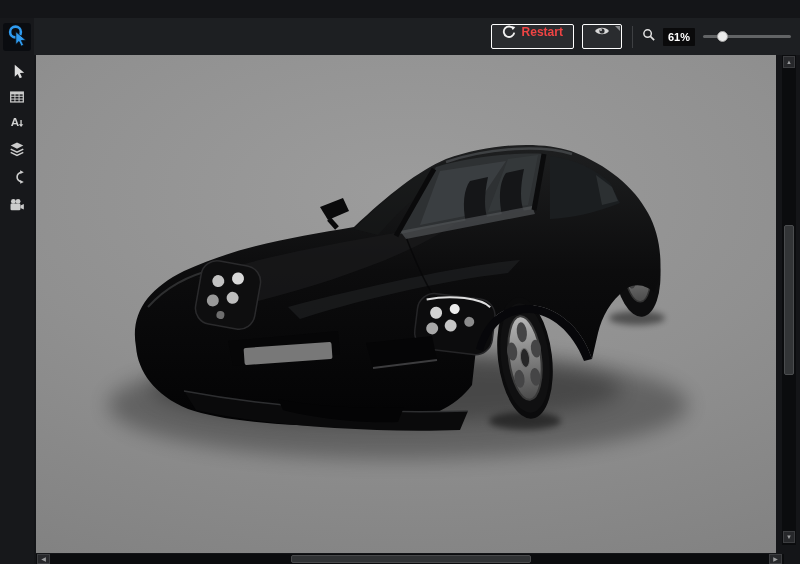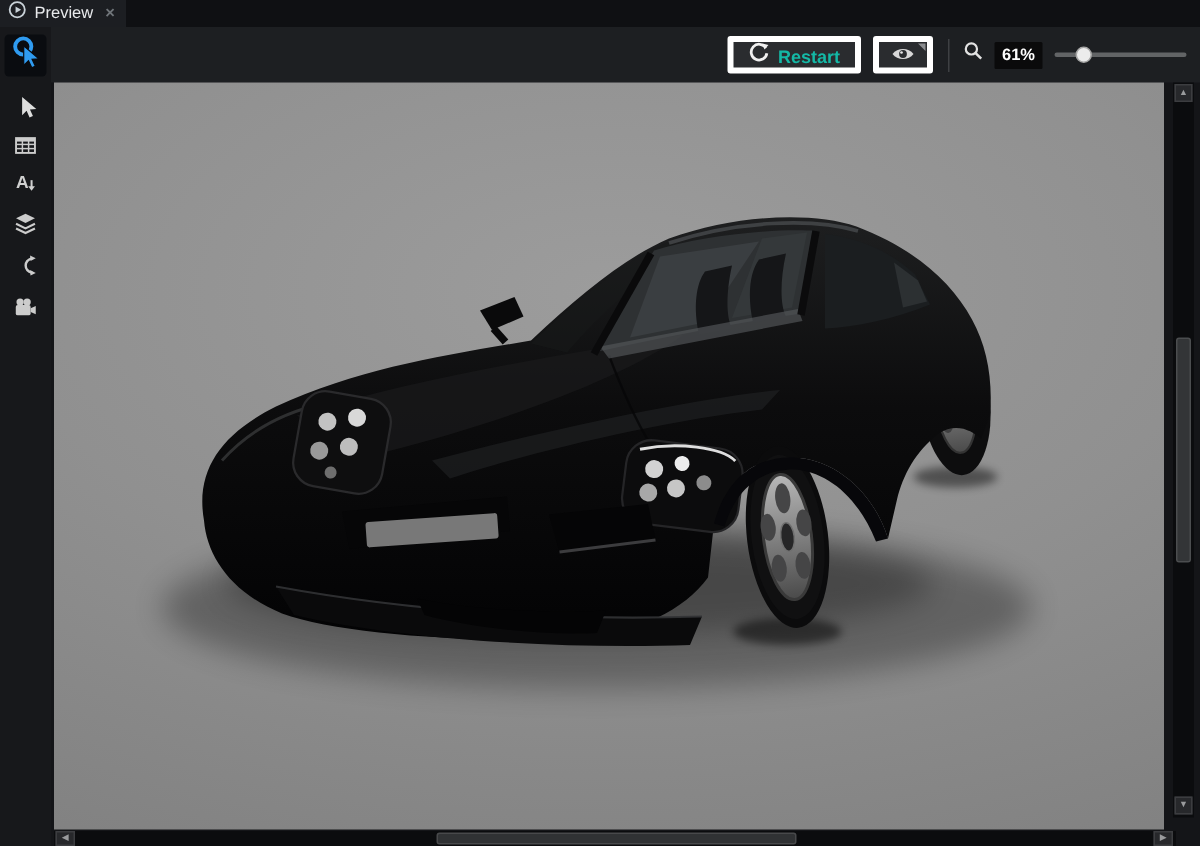--- a/index.html
+++ b/index.html
@@ -26,23 +26,23 @@
   .tool-btn {
     position:absolute; left:0; width:34px; height:26px;
     display:flex; align-items:center; justify-content:center;
   }
   
   .top-toolbar {
     position:absolute; left:34px; top:18px; right:0; height:37px; background:#1d1f22;
     display:flex; align-items:center; justify-content:flex-end; padding-right:7px;
   }
   .tb-btn {
-    display:flex; align-items:flex-end; gap:6px; height:25px; padding:0 10px;
-    background:#2a2c2f; border:4px solid #ffffff; border-radius:2px;
-    color:#14b8a6; font-size:12px; font-weight:bold; position:relative;
+    display:flex; align-items:flex-start; gap:6px; height:25px; padding:0 10px;
+    background:#2a2c2f; border:1px solid #ffffff; border-radius:2px;
+    color:#ef4444; font-size:12px; font-weight:bold; position:relative;
   }
   .tb-btn.eye-btn { width:40px; justify-content:center; margin-left:8px; }
   .eye-corner {
     position:absolute; top:1px; right:1px; width:0; height:0;
     border-left:5px solid transparent; border-top:5px solid #8b8d90;
   }
   .tb-sep { width:1px; height:22px; background:#3e4043; margin:0 9px 0 10px; }
   .zoom-box {
     background:#0a0a0b; color:#ffffff; font-size:11px; font-weight:bold;
     padding:3px 5px; margin-left:7px; border-radius:1px; min-width:32px; text-align:center;
@@ -80,32 +80,20 @@
   .h-thumb {
     position:absolute; left:255px; top:1px; width:240px; height:8px;
     background:#303234; border:1px solid #48494b; border-radius:2px;
   }
 </style>
 </head>
 <body>
 
 <div class="app">
 
-  <div class="tabbar">
-    <div class="tab">
-      <span>
-        <svg width="13" height="13" viewBox="0 0 16 16">
-          <circle cx="8" cy="8" r="6.2" fill="none" stroke="#c9d2d8" stroke-width="1.5"></circle>
-          <path d="M6.6 5.3 L11.2 8 6.6 10.7z" fill="#c9d2d8"></path>
-        </svg>
-      </span>
-      <span class="tab-label">Preview</span>
-      <span class="tab-close">×</span>
-    </div>
-  </div>
 
   <div class="side-toolbar">
     <div class="interact-btn">
       <span>
         <svg width="23" height="23" viewBox="0 0 23 23">
           <circle cx="9.5" cy="8" r="5.4" fill="none" stroke="#2f9bf0" stroke-width="2.6"></circle>
           <path d="M9.8 7.6 l0 13 l3.2 -3.1 l2.2 4.7 l2.4 -1.1 l-2.2 -4.6 l4.5 -0.3 z" fill="#2f9bf0" stroke="#0a0c10" stroke-width="0.8"></path>
         </svg>
       </span>
     </div>

